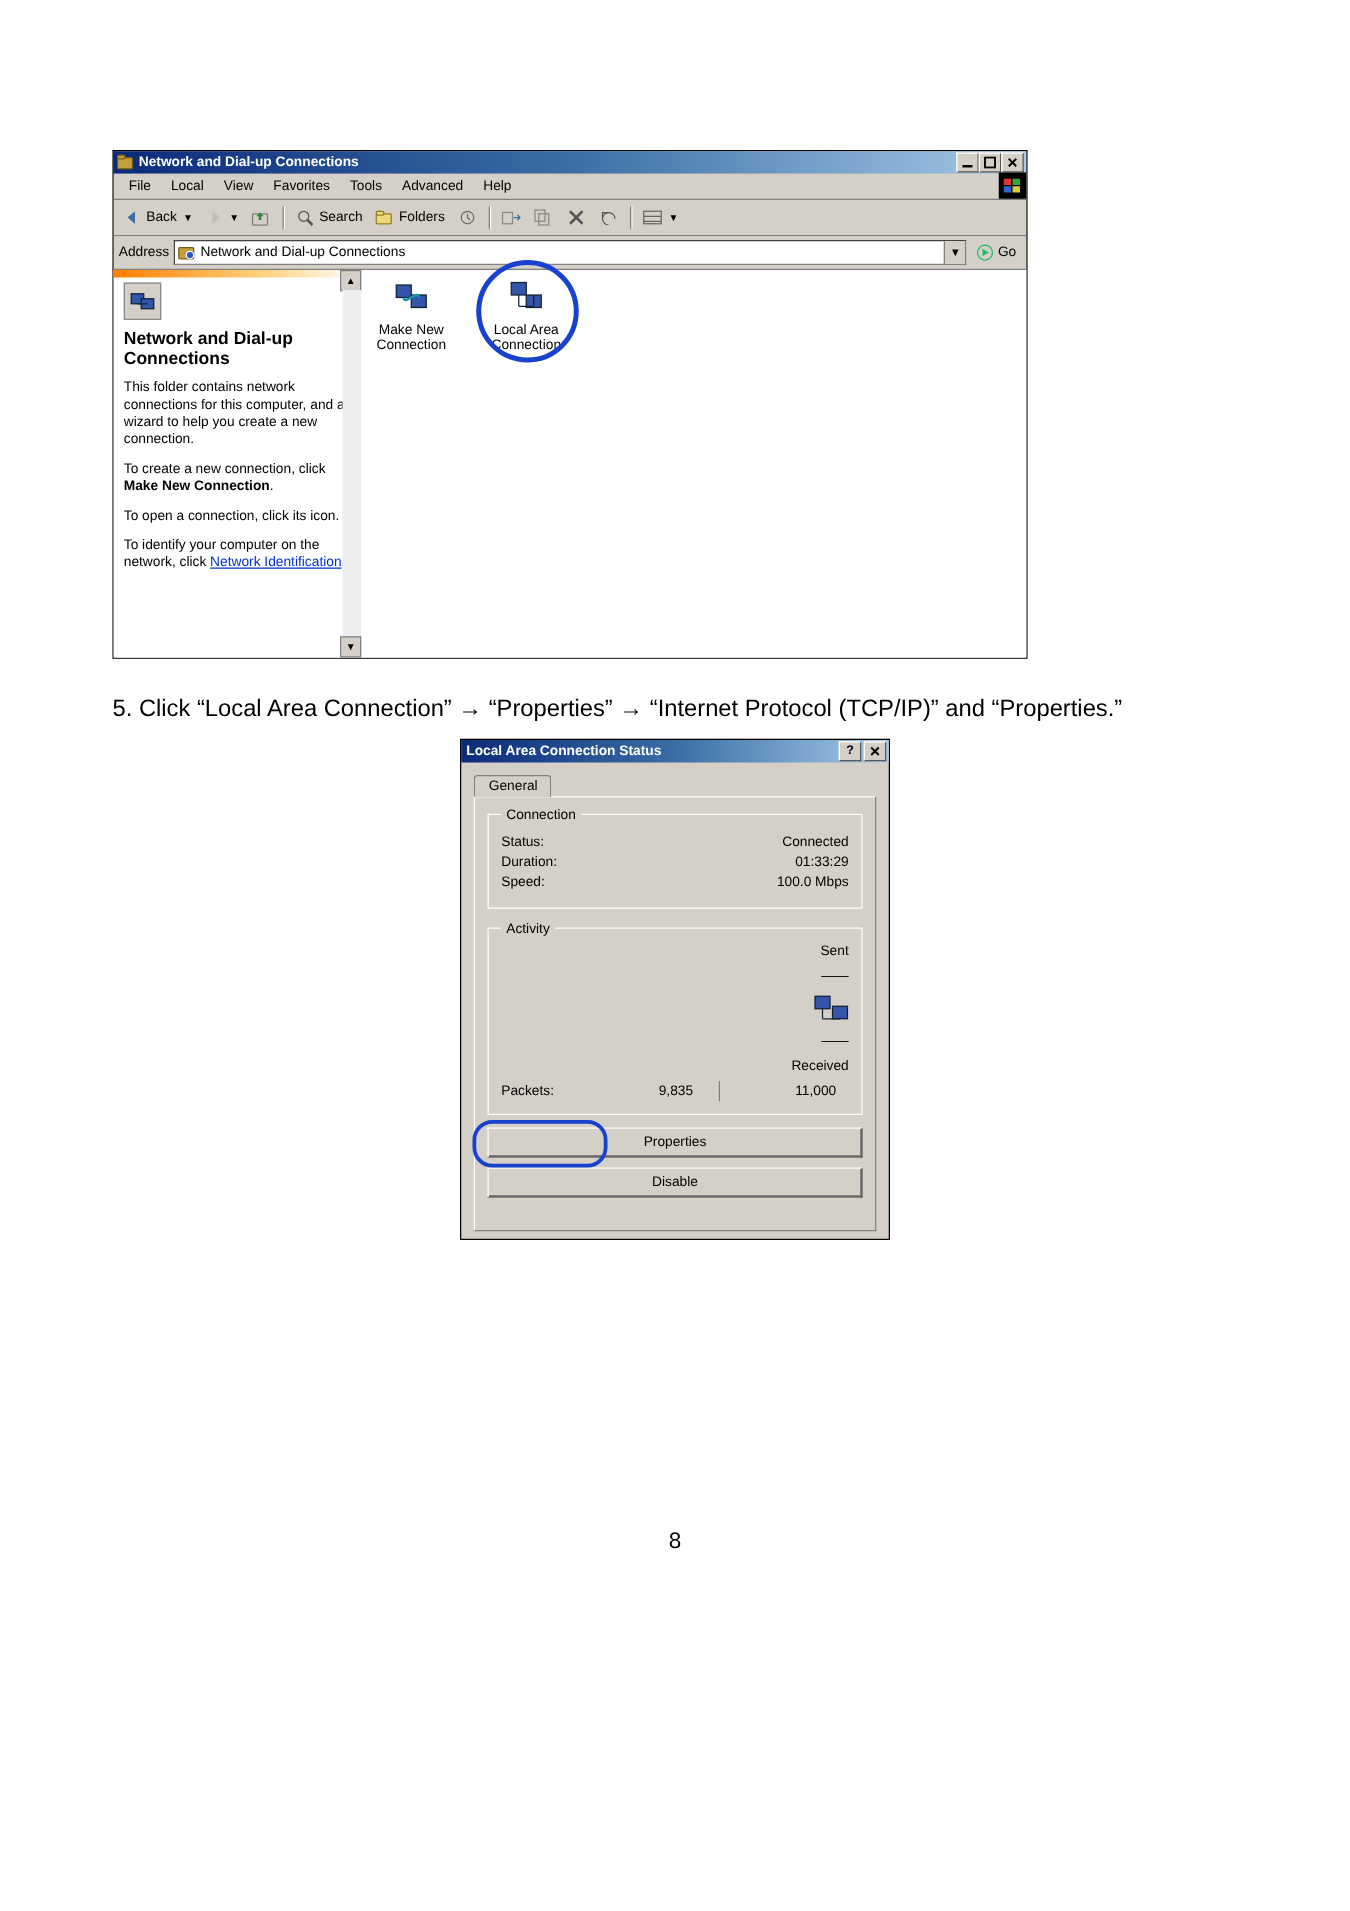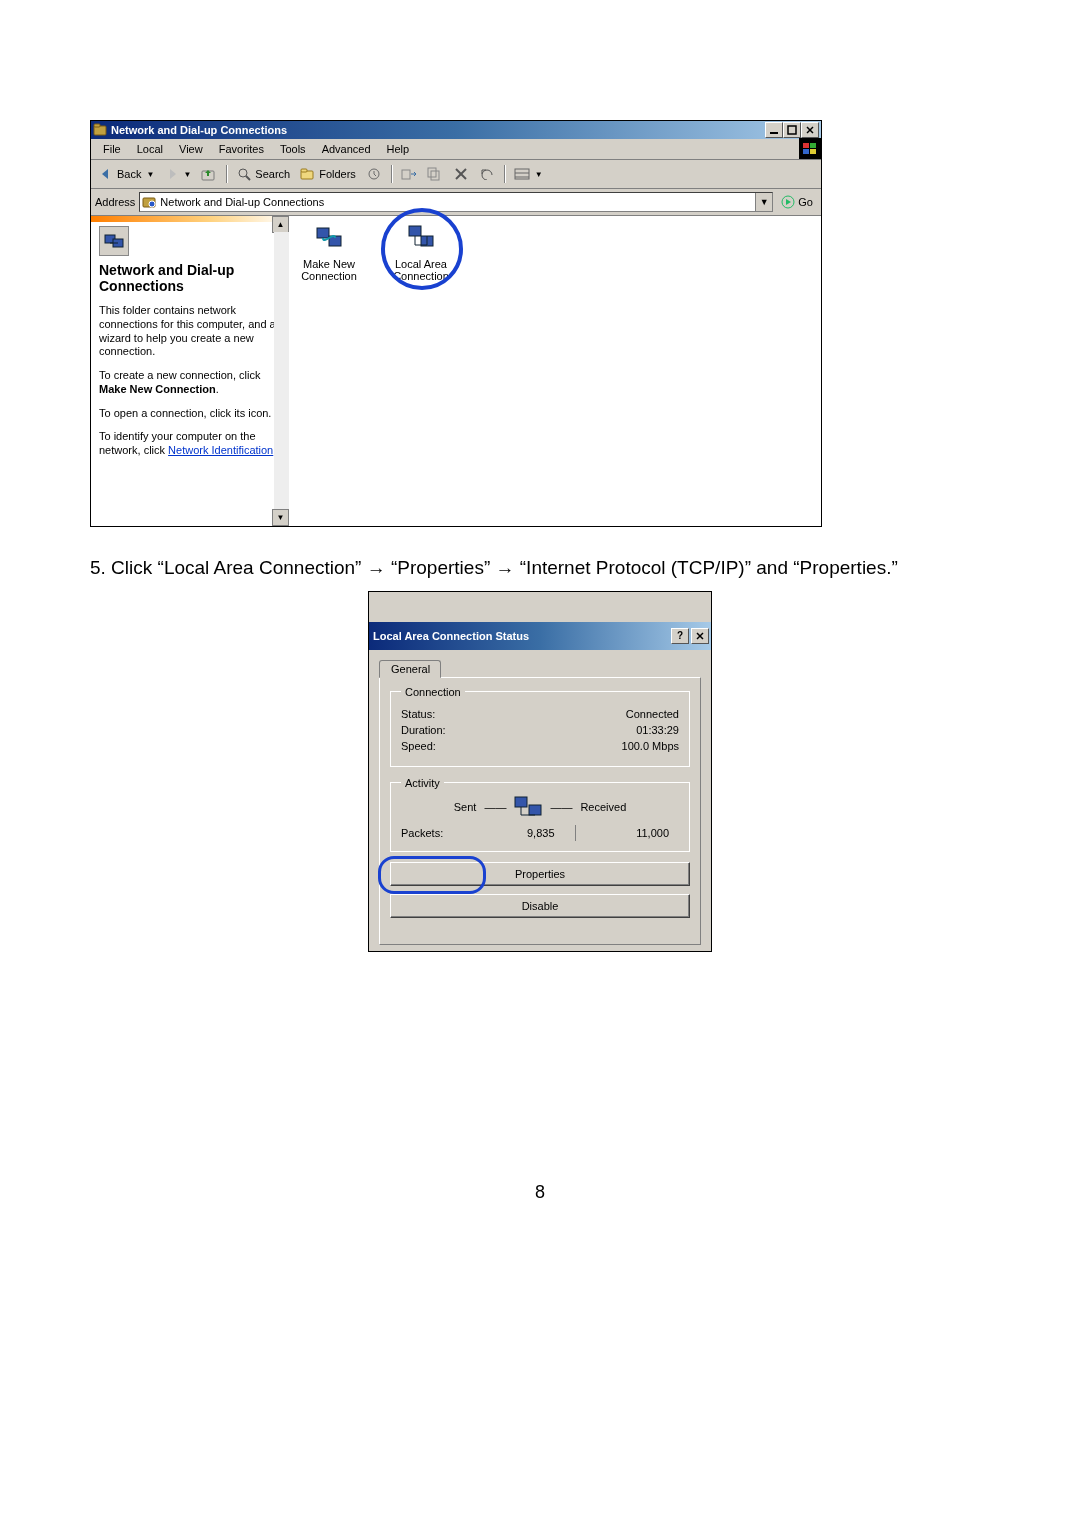--- a/index.html
+++ b/index.html
@@ -162,21 +162,21 @@
   .dialog-wrap { display:flex; justify-content:center; margin-top:4px; }
   .dialog {
     width: 342px;
     background:#d4d0c8;
     border: 1px solid #000;
   }
   .dlg-title {
     display:flex; align-items:center;
     background: linear-gradient(90deg, #0b2a7a 0%, #3a6ea5 50%, #a6cae8 100%);
     color:#fff; font-weight:bold; font-size:11px;
-    height:28px; padding:0 2px;margin-top:30px;
+    height:18px; padding:0 2px;
   }
   .dlg-title-text { flex:1; padding-left:2px; }
   .dlg-body { padding: 10px 10px 6px 10px; }
   .tab-strip { display:flex; margin-bottom:-1px; }
   .tab {
     border:1px solid #808080; border-bottom:none;
     border-top-left-radius:3px; border-top-right-radius:3px;
     background:#d4d0c8; padding:2px 10px; font-size:11px;
     position:relative; z-index:1; background:#d4d0c8;
   }
@@ -187,21 +187,21 @@
   }
   fieldset.group {
     border:1px solid #808080; border-top-color:#fff; border-left-color:#fff;
     border:1px solid #808080; 
     margin:0 0 10px 0; padding:6px 10px 10px 10px; font-size:11px;
     border-color:#808080 #fff #fff #808080;
     border:1px groove #fff;
   }
   fieldset.group legend { padding:0 4px; font-size:11px; color:#000; background:#d4d0c8; }
   .kv-row { display:flex; justify-content:space-between; margin:4px 0; font-size:11px; }
-  .activity-mid { display:flex; align-items:center; justify-content:center; gap:8px; font-size:11px; margin-bottom:6px; }
+  .activity-mid { display:flex; align-items:flex-end; justify-content:center; gap:8px; font-size:11px; margin-bottom:6px;flex-direction:column; }
   .act-icon { width:28px; height:24px; display:inline-flex; align-items:center; justify-content:center; }
   .packets-row { display:flex; align-items:center; font-size:11px; }
   .packets-row .lbl { width:70px; }
   .packets-row .num { flex:1; text-align:right; padding-right:10px; }
   .packets-row .divider { width:1px; height:16px; background:#808080; margin:0 10px; }
 
   .dlg-buttons { display:flex; gap:8px; margin:4px 0 18px 0; }
   .w2k-btn {
     min-width:78px; height:22px;
     background:#d4d0c8;

